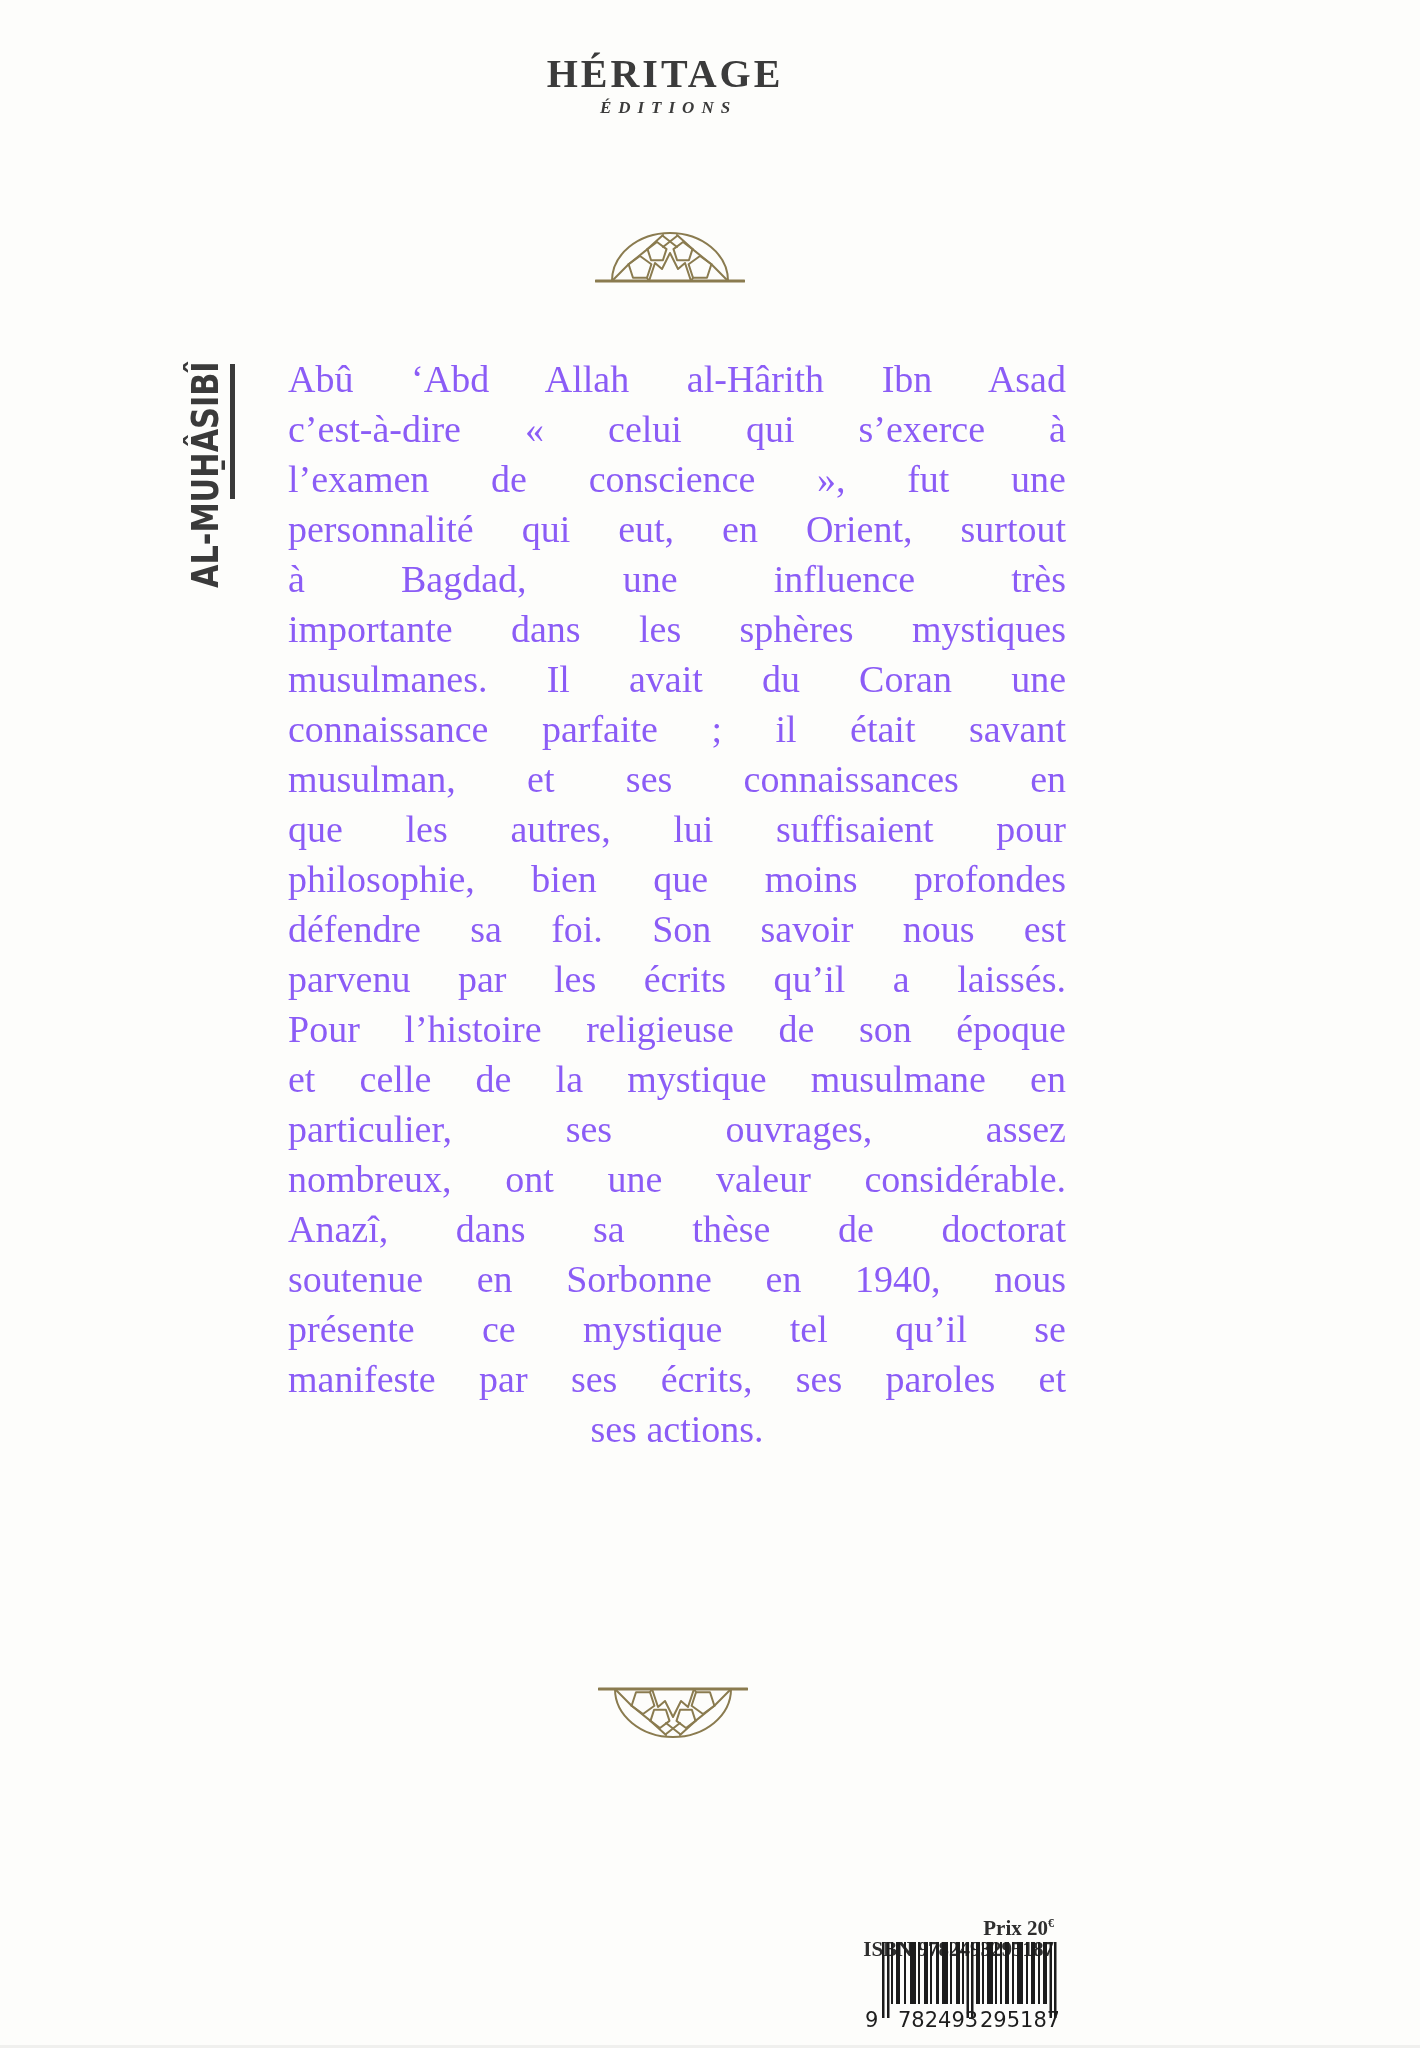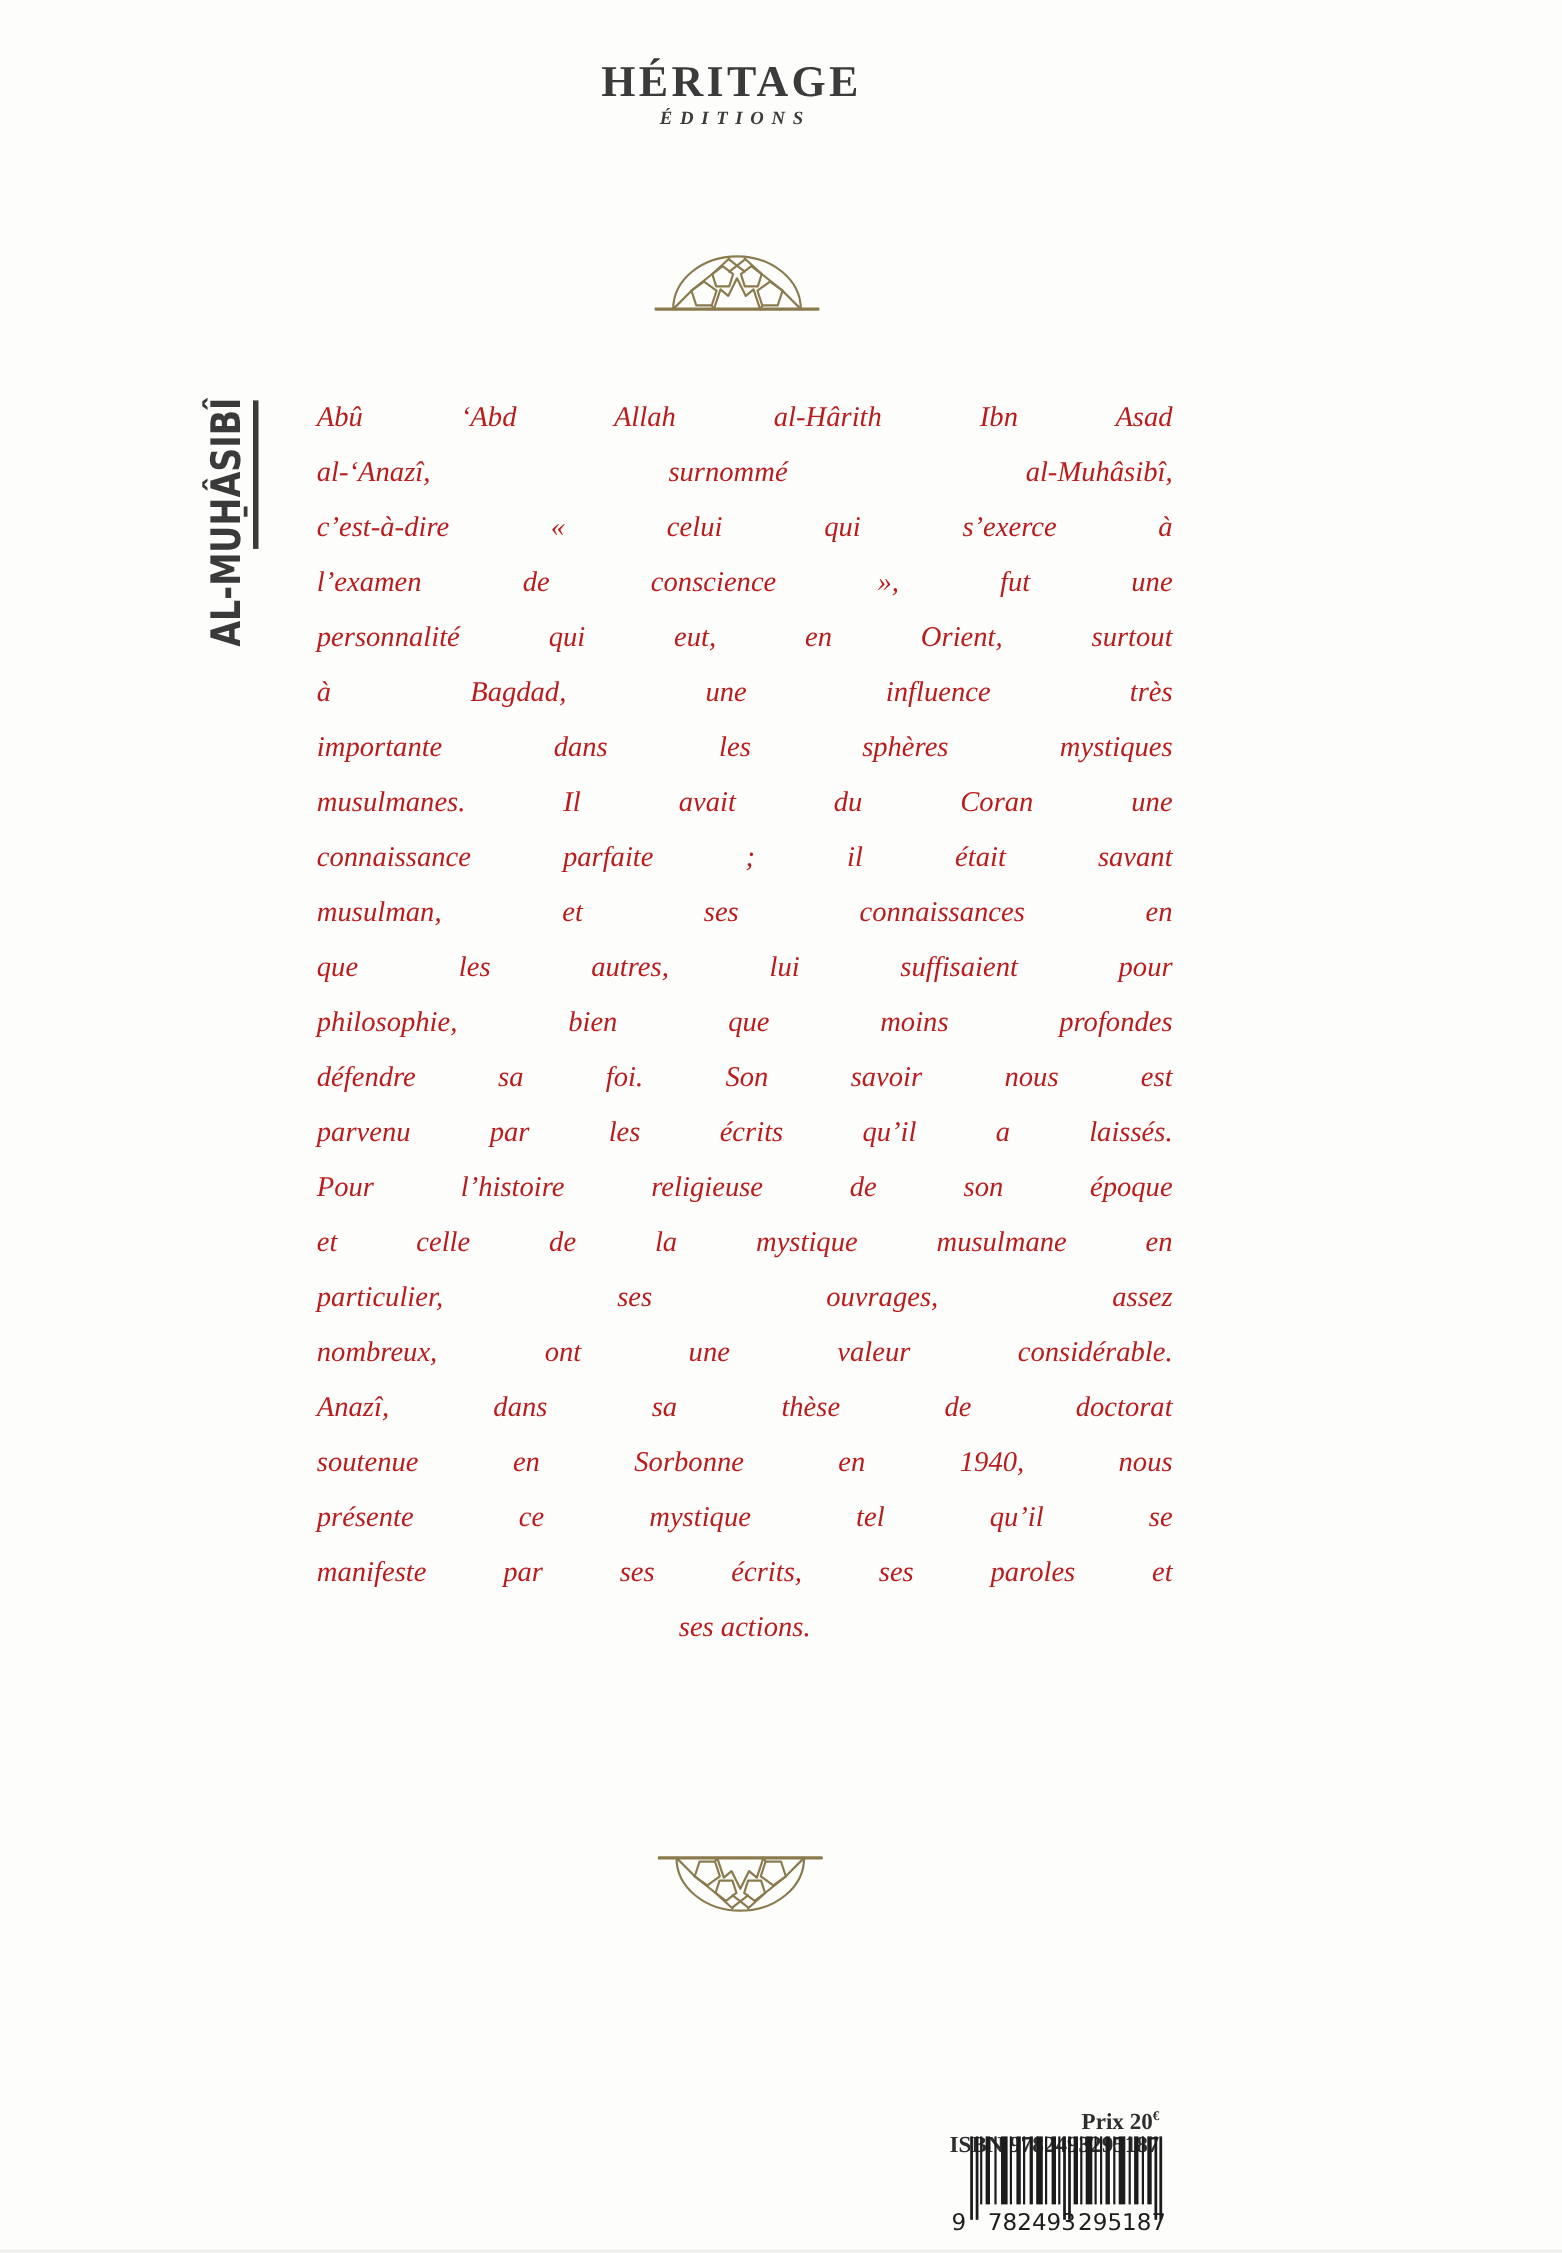--- a/index.html
+++ b/index.html
@@ -33,22 +33,22 @@
   }
   .spine-text{
     display:inline-block;transform:scaleX(0.82);transform-origin:0 50%;
     font-family:"DejaVu Sans","Liberation Sans",sans-serif;
     font-weight:bold;font-size:37px;line-height:40px;color:#3a3a3a;white-space:nowrap;
   }
   .spine-rule{margin:4px 4px 0 auto;width:135px;height:5px;background:#3a3a3a;}
   
   .backtext{position:absolute;left:288px;top:354px;width:778px;}
   .bl{
-    height:50px;line-height:50px;font-size:26px;color:#b91c1c;
-    text-align:justify;text-align-last:justify;white-space:nowrap;font-style:italic;
+    height:50px;line-height:50px;font-size:38px;color:#8b5cf6;
+    text-align:justify;text-align-last:justify;white-space:nowrap;
   }
   .bl.last{text-align:center;text-align-last:center;}
   
   .pricebox{position:absolute;left:848px;top:1899px;width:206px;text-align:right;margin-top:14px;}
   .prix{font-size:21px;line-height:21px;color:#2e2e2e;font-weight:bold;}
   .prix sup{font-size:12px;}
   .isbn{font-size:21px;line-height:21px;color:#2e2e2e;font-weight:bold;margin-top:0px;letter-spacing:0px;}
   .barcode{position:absolute;left:858px;top:1942px;width:200px;height:88px;}
   .barcode svg{display:block;}
   .bc-digits{
@@ -85,21 +85,20 @@
 
 <div class="spine-wrap">
   <div class="spine-inner">
     <span class="spine-text">AL-MUH̱ÂSIBÎ</span>
     <div class="spine-rule"></div>
   </div>
 </div>
 
 <div class="backtext" id="backtext">
     <div class="bl">Abû ‘Abd Allah al-Hârith Ibn Asad</div>
-    <div class="bl">al-‘Anazî, surnommé al-Muhâsibî,</div>
     <div class="bl">c’est-à-dire « celui qui s’exerce à</div>
     <div class="bl">l’examen de conscience », fut une</div>
     <div class="bl">personnalité qui eut, en Orient, surtout</div>
     <div class="bl">à Bagdad, une influence très</div>
     <div class="bl">importante dans les sphères mystiques</div>
     <div class="bl">musulmanes. Il avait du Coran une</div>
     <div class="bl">connaissance parfaite ; il était savant</div>
     <div class="bl">musulman, et ses connaissances en</div>
     <div class="bl">que les autres, lui suffisaient pour</div>
     <div class="bl">philosophie, bien que moins profondes</div>

